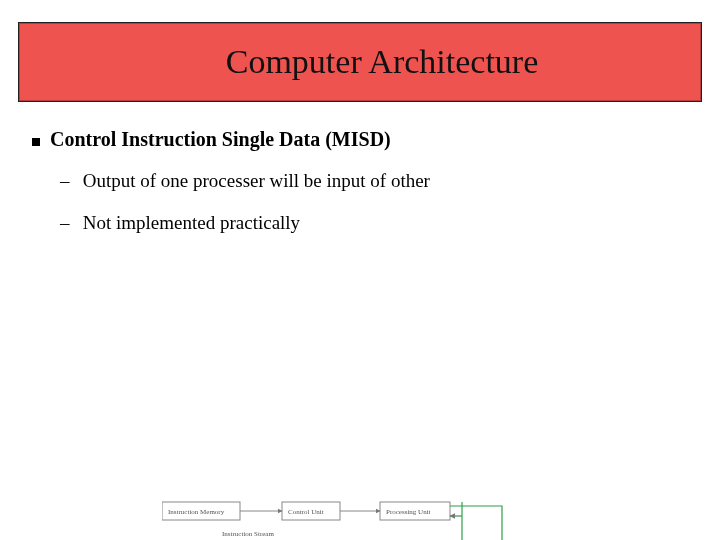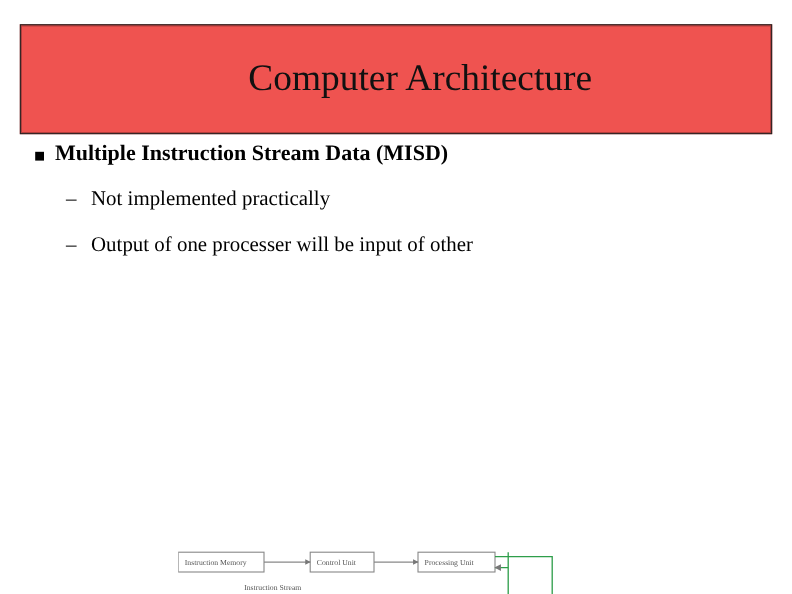--- a/index.html
+++ b/index.html
@@ -16,21 +16,21 @@
     width: 720px;
     height: 540px;
     position: relative;
     box-sizing: border-box;
   }
   .title-bar {
     position: absolute;
     left: 18px;
     right: 18px;
     top: 22px;
-    height: 100px;
+    height: 80px;
     background: #ef5350;
     border: 1px solid #222;
     box-shadow: inset 0 0 0 1px rgba(0,0,0,.25);
     display: flex;
     align-items: center;
     justify-content: center;
     box-sizing: border-box;
     padding-left: 44px;
   }
   .title-bar h1 {
@@ -86,31 +86,31 @@
 <div class="slide">
 
   <div class="title-bar">
     <h1>Computer Architecture</h1>
   </div>
 
   <div class="body">
 
     <div class="bullet-1">
       <span class="sq"></span>
-      <span>Multiple Instruction Stream Data (MISD)</span>
+      <span>Control Instruction Single Data (MISD)</span>
     </div>
 
     <div class="sub-wrap">
       <div class="sub">
         <span class="dash">–</span>
-        <span>Not implemented practically</span>
+        <span>Output of one processer will be input of other</span>
       </div>
       <div class="sub">
         <span class="dash">–</span>
-        <span>Output of one processer will be input of other</span>
+        <span>Not implemented practically</span>
       </div>
     </div>
 
     <div class="diagram">
       <svg viewBox="0 0 480 160" xmlns="http://www.w3.org/2000/svg">
         <defs>
           <marker id="ah" viewBox="0 0 10 10" refX="9" refY="5" markerWidth="5" markerHeight="5" orient="auto">
             <path d="M0,0 L10,5 L0,10 z" fill="#777"></path>
           </marker>
         </defs>

